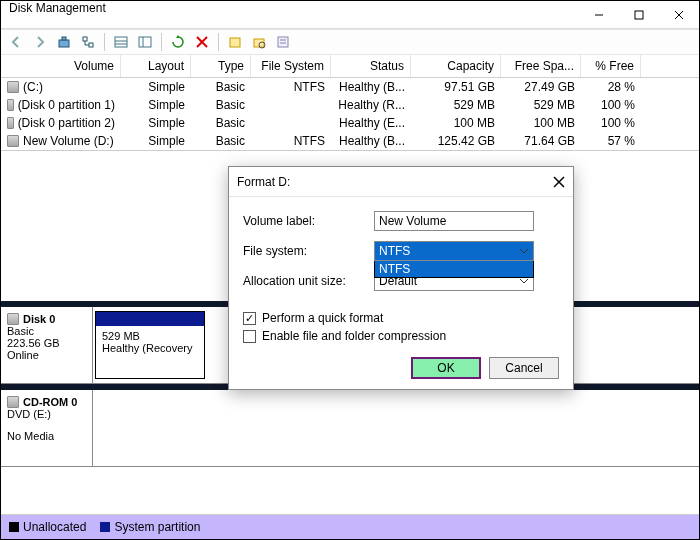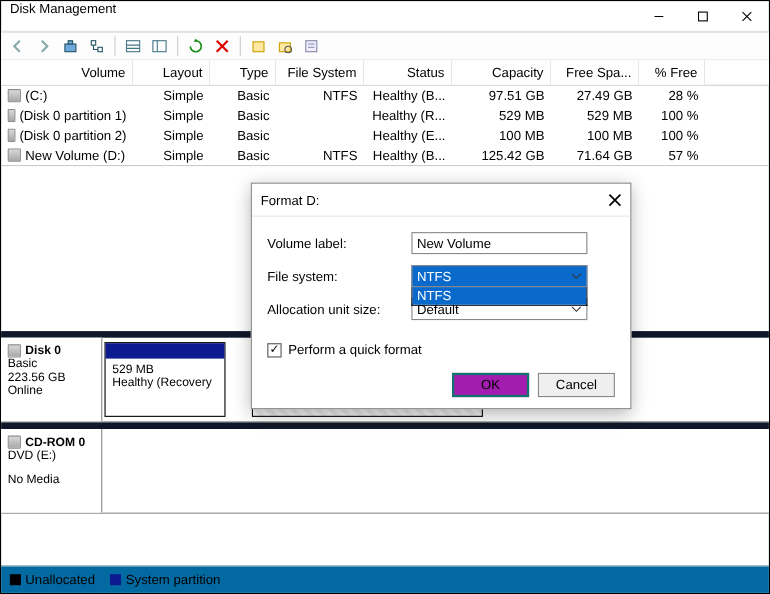--- a/index.html
+++ b/index.html
@@ -31,21 +31,21 @@
   .diskrow { display:flex; border-top:6px solid #0f172a; border-bottom:1px solid #888;}
   .diskinfo { width:92px; padding:6px 6px; border-right:1px solid #888; font-size:11px; background:#fff;}
   .diskinfo .dname { font-weight:bold; display:flex; align-items:center; gap:4px;}
   .partstrip { flex:1; display:flex; padding:4px 2px 4px 2px; gap:2px;}
   .part { border:1px solid #000; position:relative; display:flex; flex-direction:column; font-size:11px; }
   .part .pbar { height:14px; background:#0b1a8e; }
   .part .pbody { padding:4px 6px; flex:1; }
   .part.hatched .pbar { background:#0b1a8e; }
   .part.hatched { background: repeating-linear-gradient(45deg,#f5f5f5,#f5f5f5 4px,#e8e8e8 4px,#e8e8e8 8px); }
   
-  .legend { position:absolute; left:0; right:0; bottom:0; height:24px; border-top:1px solid #ccc; display:flex; align-items:center; gap:14px; padding:12px 8px; background:#0369a1;}
+  .legend { position:absolute; left:0; right:0; bottom:0; height:24px; border-top:1px solid #ccc; display:flex; align-items:center; gap:14px; padding:12px 8px; background:#c4b5fd;}
   .legend .sw { width:10px; height:10px; display:inline-block; margin-right:4px; position:relative; top:1px;}
   .sw.unalloc{ background:#000;} .sw.primary{ background:#0b1a8e;}
   
   .dialog { position:absolute; left:204px; top:165px; width:346px; background:#fff; border:1px solid #888; box-shadow:0 4px 16px rgba(0,0,0,0.3);margin-left:23px; }
   .dlgtitle { height:30px; display:flex; align-items:center; justify-content:space-between; padding:0 8px; border-bottom:1px solid #e5e5e5;}
   .dlgbody { padding:14px 14px 10px 14px; }
   .frow { display:flex; align-items:center; margin-bottom:10px;gap:21px; }
   .frow .lab { width:110px; }
   .frow .ctrl { flex:1; }
   .tinput { width:160px; height:20px; border:1px solid #888; padding:1px 4px; font:inherit;}
@@ -54,21 +54,21 @@
   .dd.open .ddbox { background:#0a6acc; color:#fff; }
   .ddarrow svg { display:block; }
   .ddlist { position:absolute; left:0; right:0; top:20px; border:1px solid #000; border-top:none; background:#fff; z-index:5;}
   .dditem { padding:1px 4px; }
   .dditem.sel { background:#0a6acc; color:#fff; }
   .chk { display:flex; align-items:center; gap:6px; margin:4px 0;}
   .chkbox { width:13px; height:13px; border:1px solid #555; display:flex; align-items:center; justify-content:center;}
   .chkbox.checked::after { content:"✓"; font-size:11px; line-height:1; color:#000;}
   .dlgbtns { display:flex; justify-content:flex-end; gap:8px; margin-top:14px; }
   .btn { width:70px; height:22px; border:1px solid #888; background:#efefef; display:flex; align-items:center; justify-content:center;}
-  .btn.primary { border:2px solid #0f766e; background:#a21caf;}
+  .btn.primary { border:2px solid #701a75; background:#86efac;}
   .closex svg, .ctrlbtns svg { display:block; }
 </style>
 </head>
 <body>
 
 <div id="app">
 
   <div class="titlebar">
     <span class="title">Disk Management</span>
     <div class="ctrlbtns">
@@ -332,20 +332,24 @@
                 </span>
             </div>
           </div>
         </span>
       </div>
       <div style="height:6px"></div>
       <div class="chk">
         <span class="chkbox checked"></span>
         <span>Perform a quick format</span>
       </div>
+      <div class="chk">
+        <span class="chkbox"></span>
+        <span>Enable file and folder compression</span>
+      </div>
       <div class="dlgbtns">
         <div class="btn primary">
             <span>OK</span>
           </div>
         <div class="btn">
             <span>Cancel</span>
           </div>
       </div>
     </div>
   </div>

